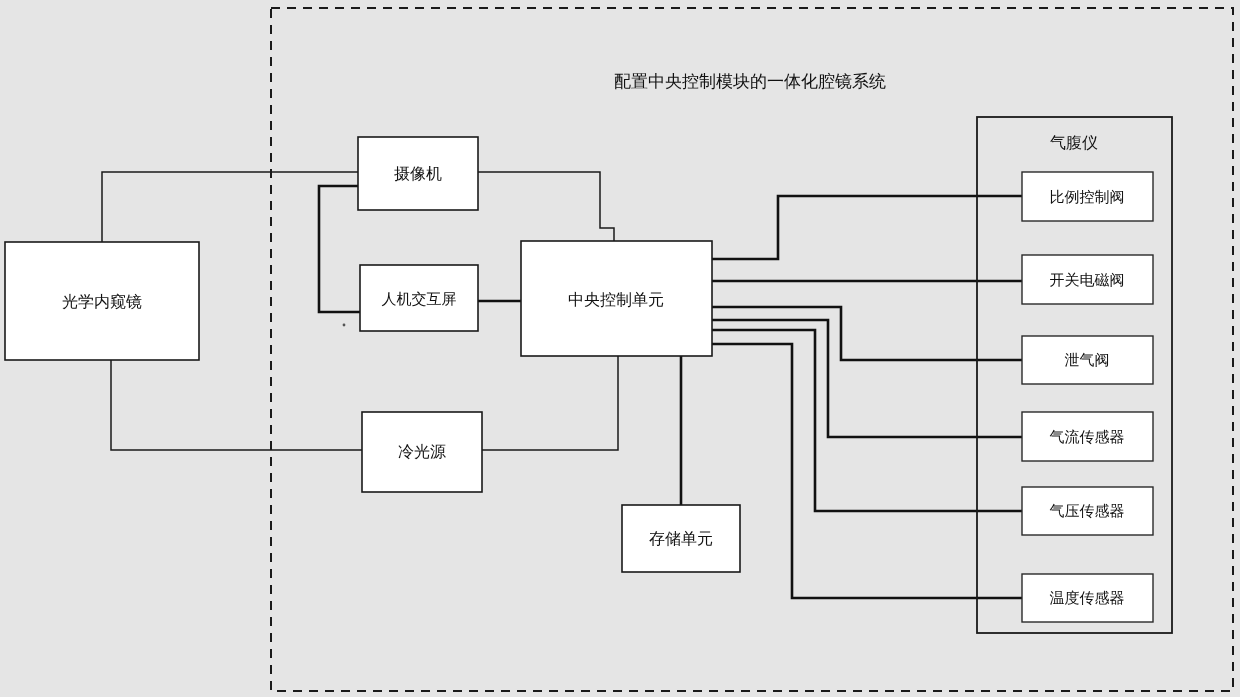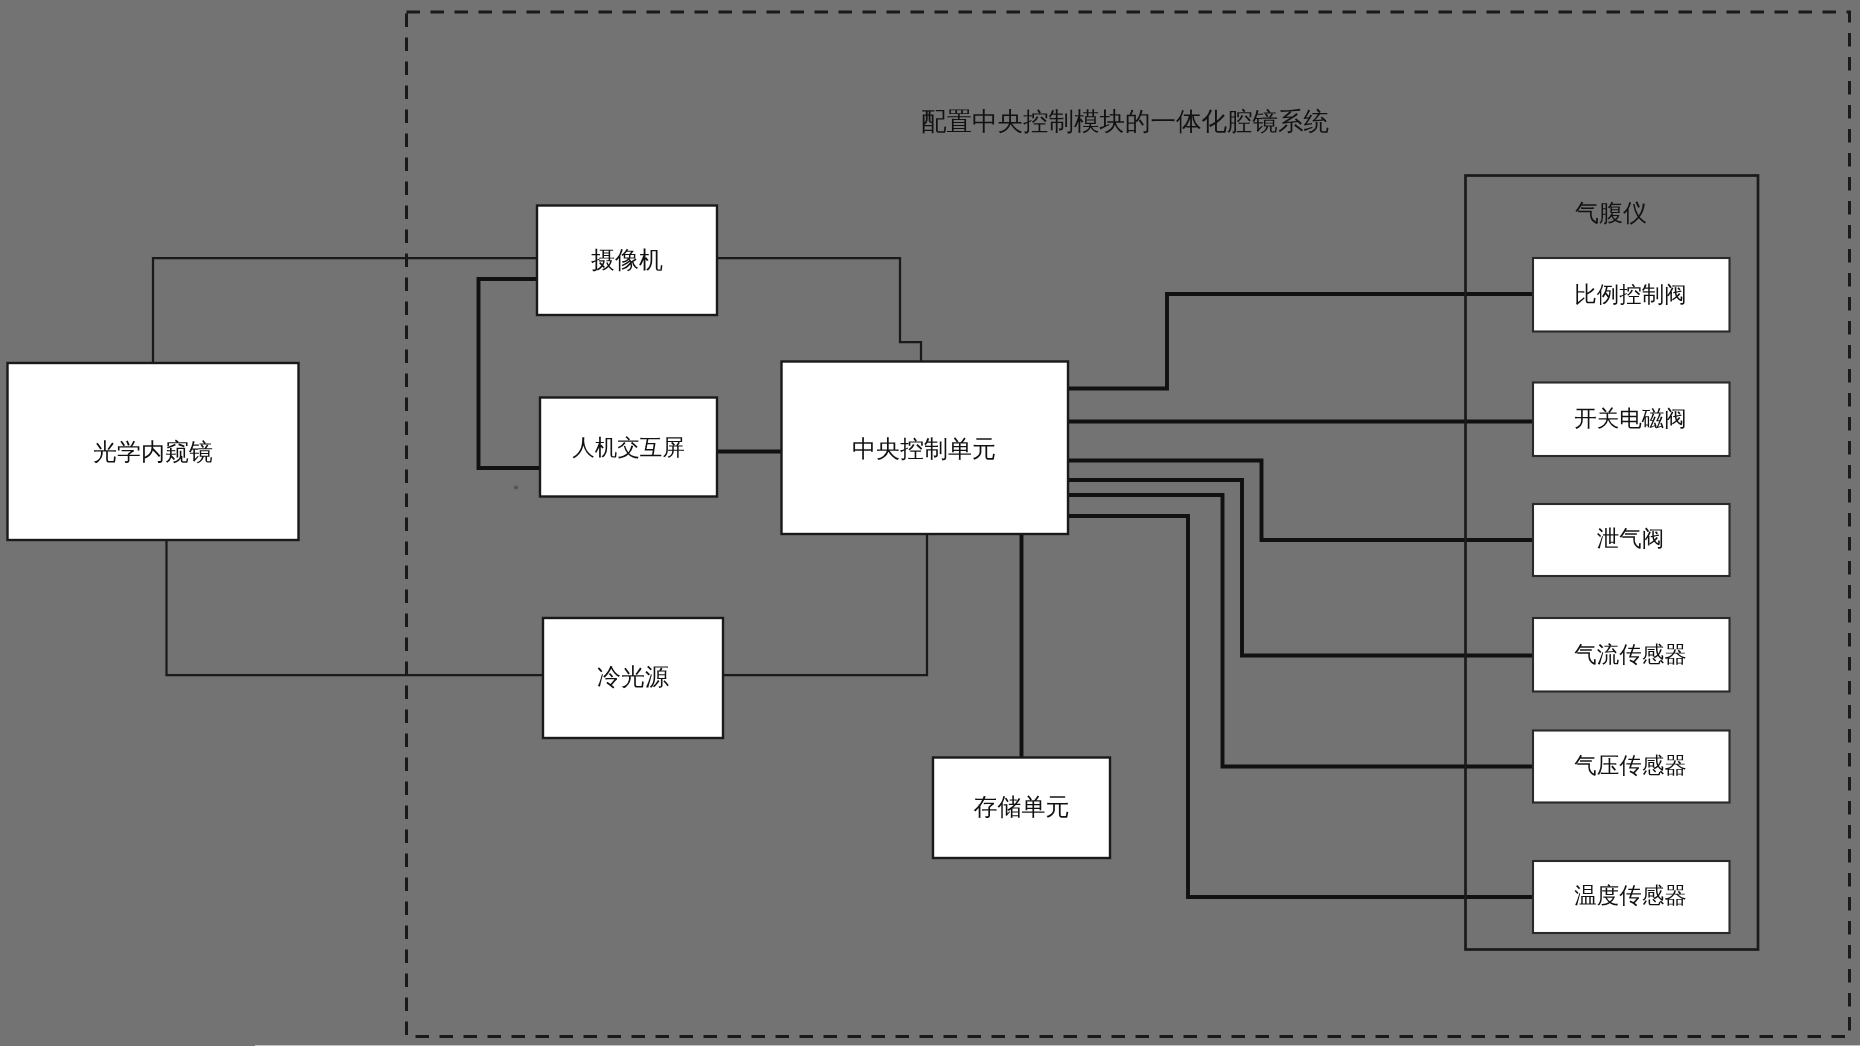--- a/index.html
+++ b/index.html
@@ -7,21 +7,21 @@
     padding: 0;
     background: #ffffff;
   }
   body {
     font-family: "DejaVu Sans", "Liberation Sans", sans-serif;
   }
   #stage {
     position: relative;
     width: 1240px;
     height: 697px;
-    background: #737373;
+    background: #e5e5e5;
     overflow: hidden;
   }
   #diagram-svg {
     position: absolute;
     left: 0;
     top: 0;
     width: 1240px;
     height: 697px;
   }
   .sys-title {

